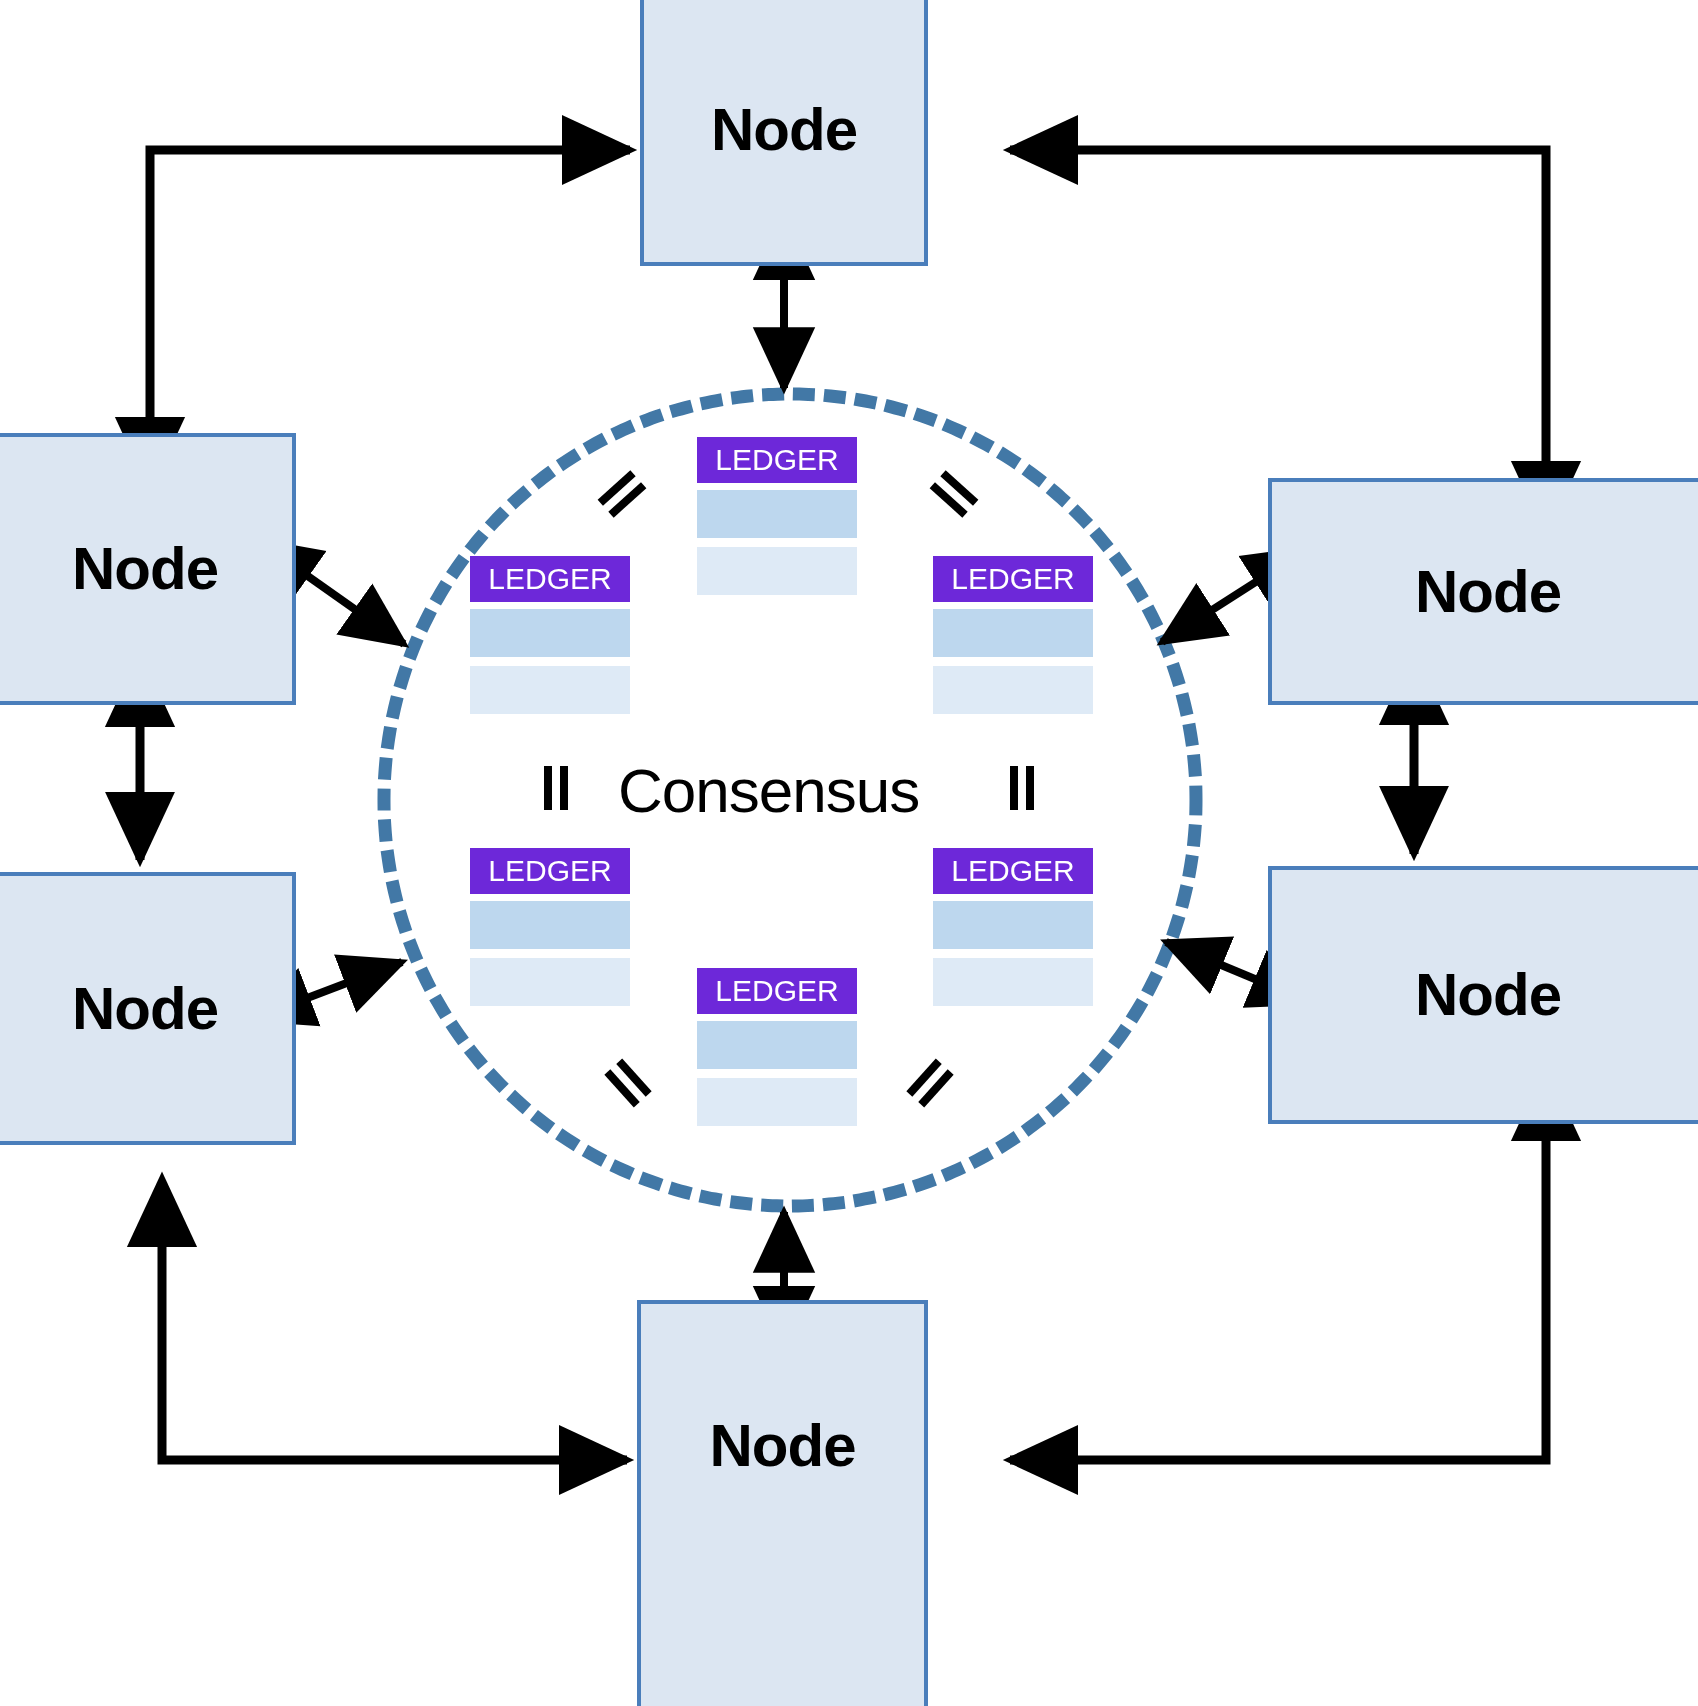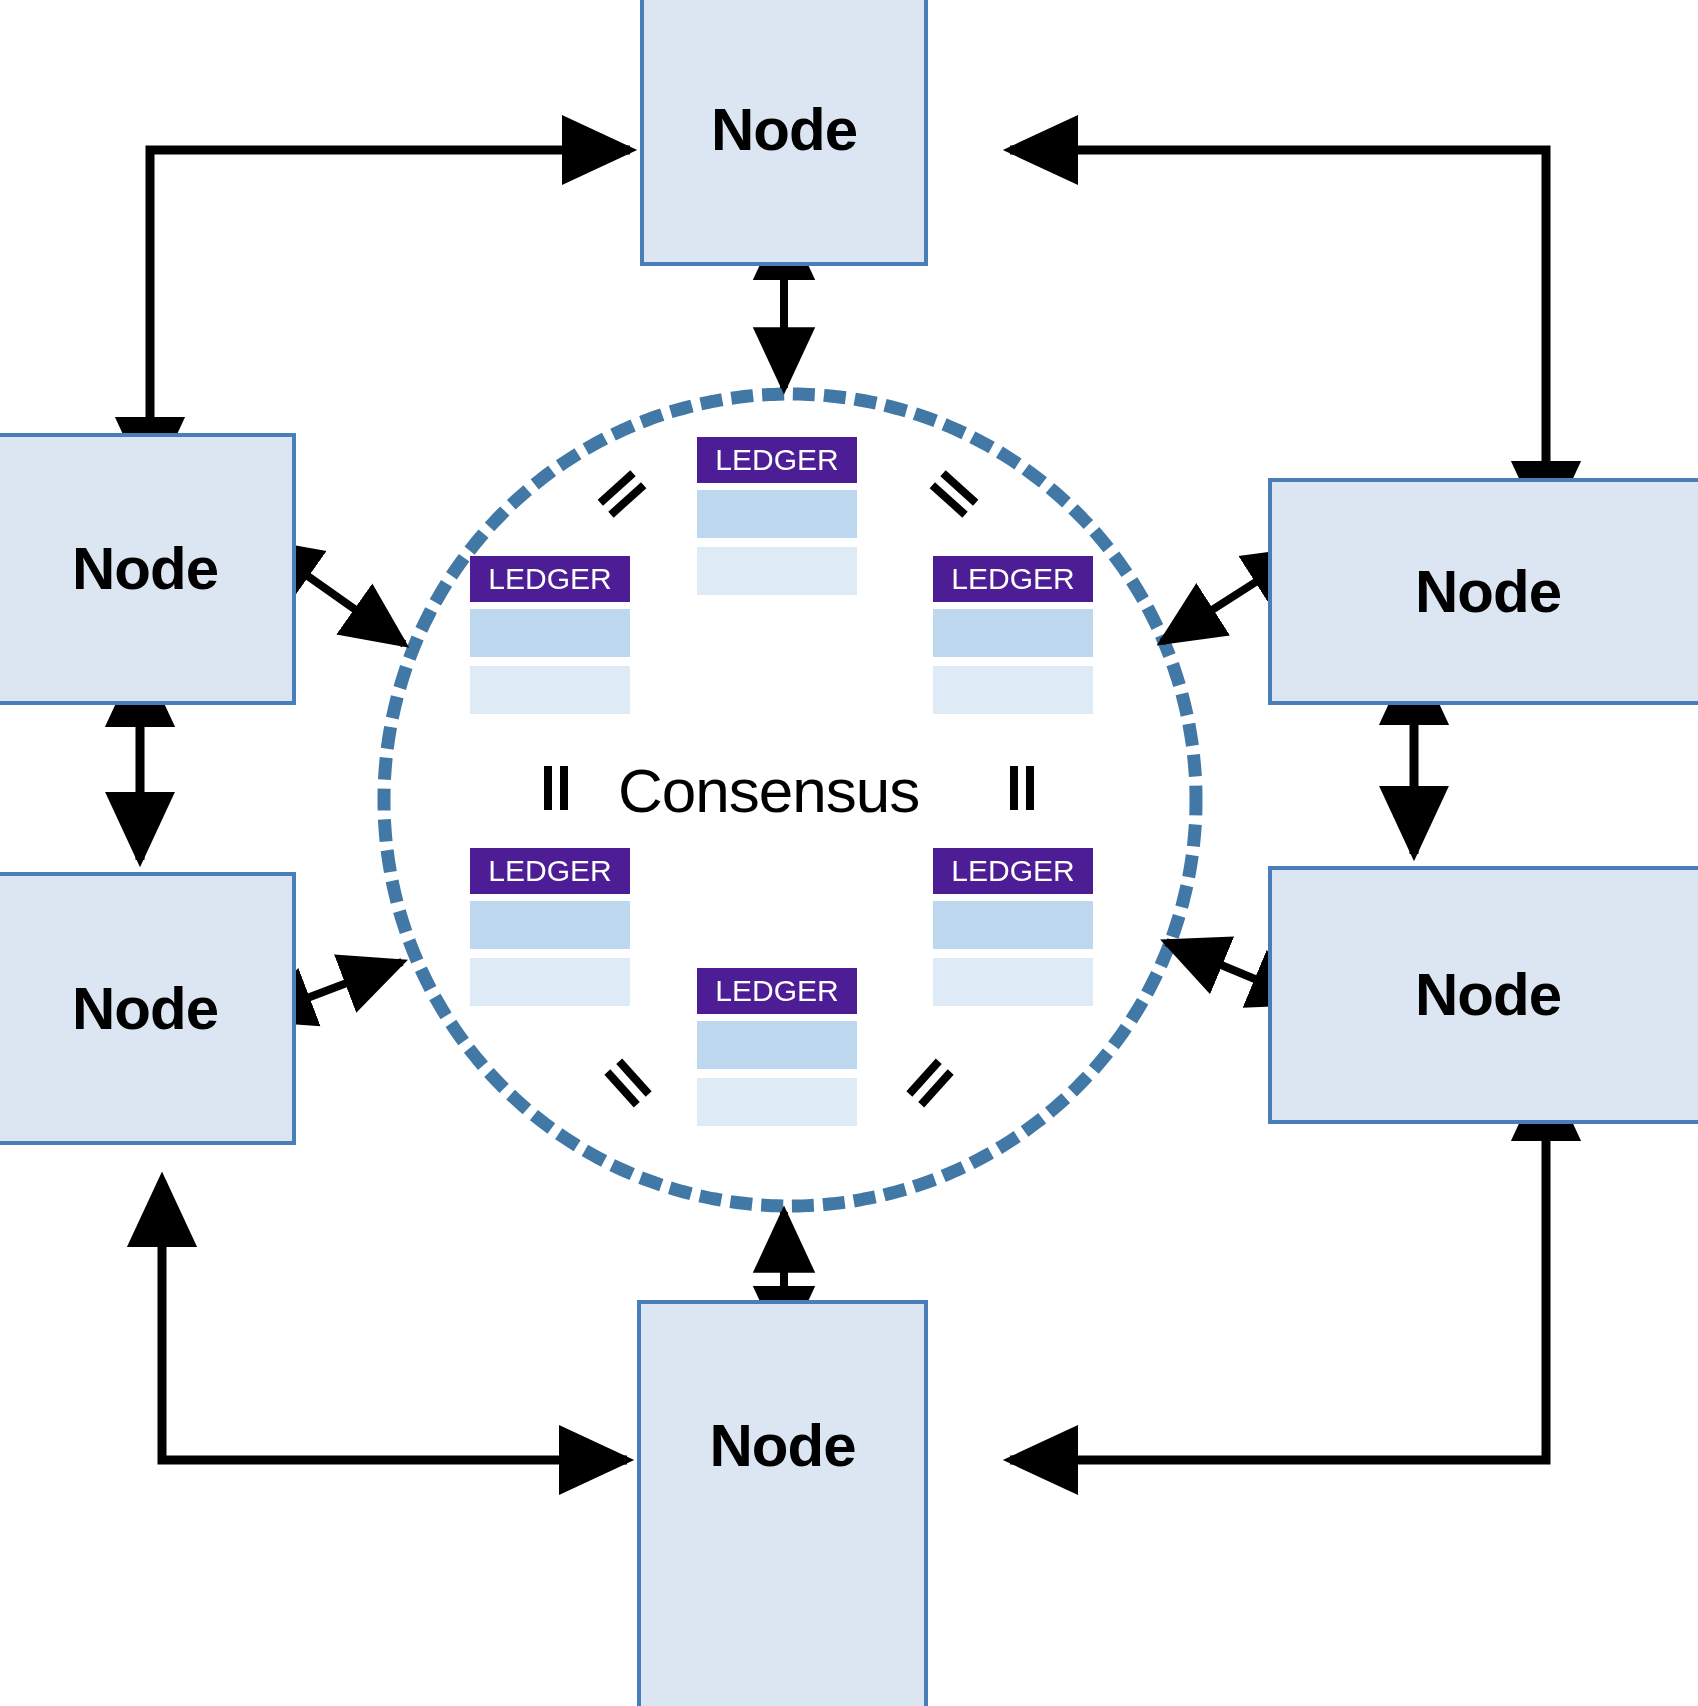--- a/index.html
+++ b/index.html
@@ -19,21 +19,21 @@
     font-family:"Liberation Sans",sans-serif;
     font-weight:bold;
     font-size:60px;
     color:#000000;
     letter-spacing:-1px;
     line-height:1;
   }
 
   .ledger{position:absolute;width:160px;}
   .ledger .hdr{
-    background:#4c1d95;color:#ffffff;
+    background:#6d28d9;color:#ffffff;
     font-family:"Liberation Sans",sans-serif;
     font-size:30px;line-height:46px;height:46px;
     text-align:center;letter-spacing:0px;
     white-space:nowrap;
   }
   .ledger .bar1{background:#bdd7ee;height:48px;margin-top:7px;}
   .ledger .bar2{background:#deeaf6;height:48px;margin-top:9px;}
 
   .eqmark{position:absolute;width:44px;height:30px;}
   .eqmark i{

